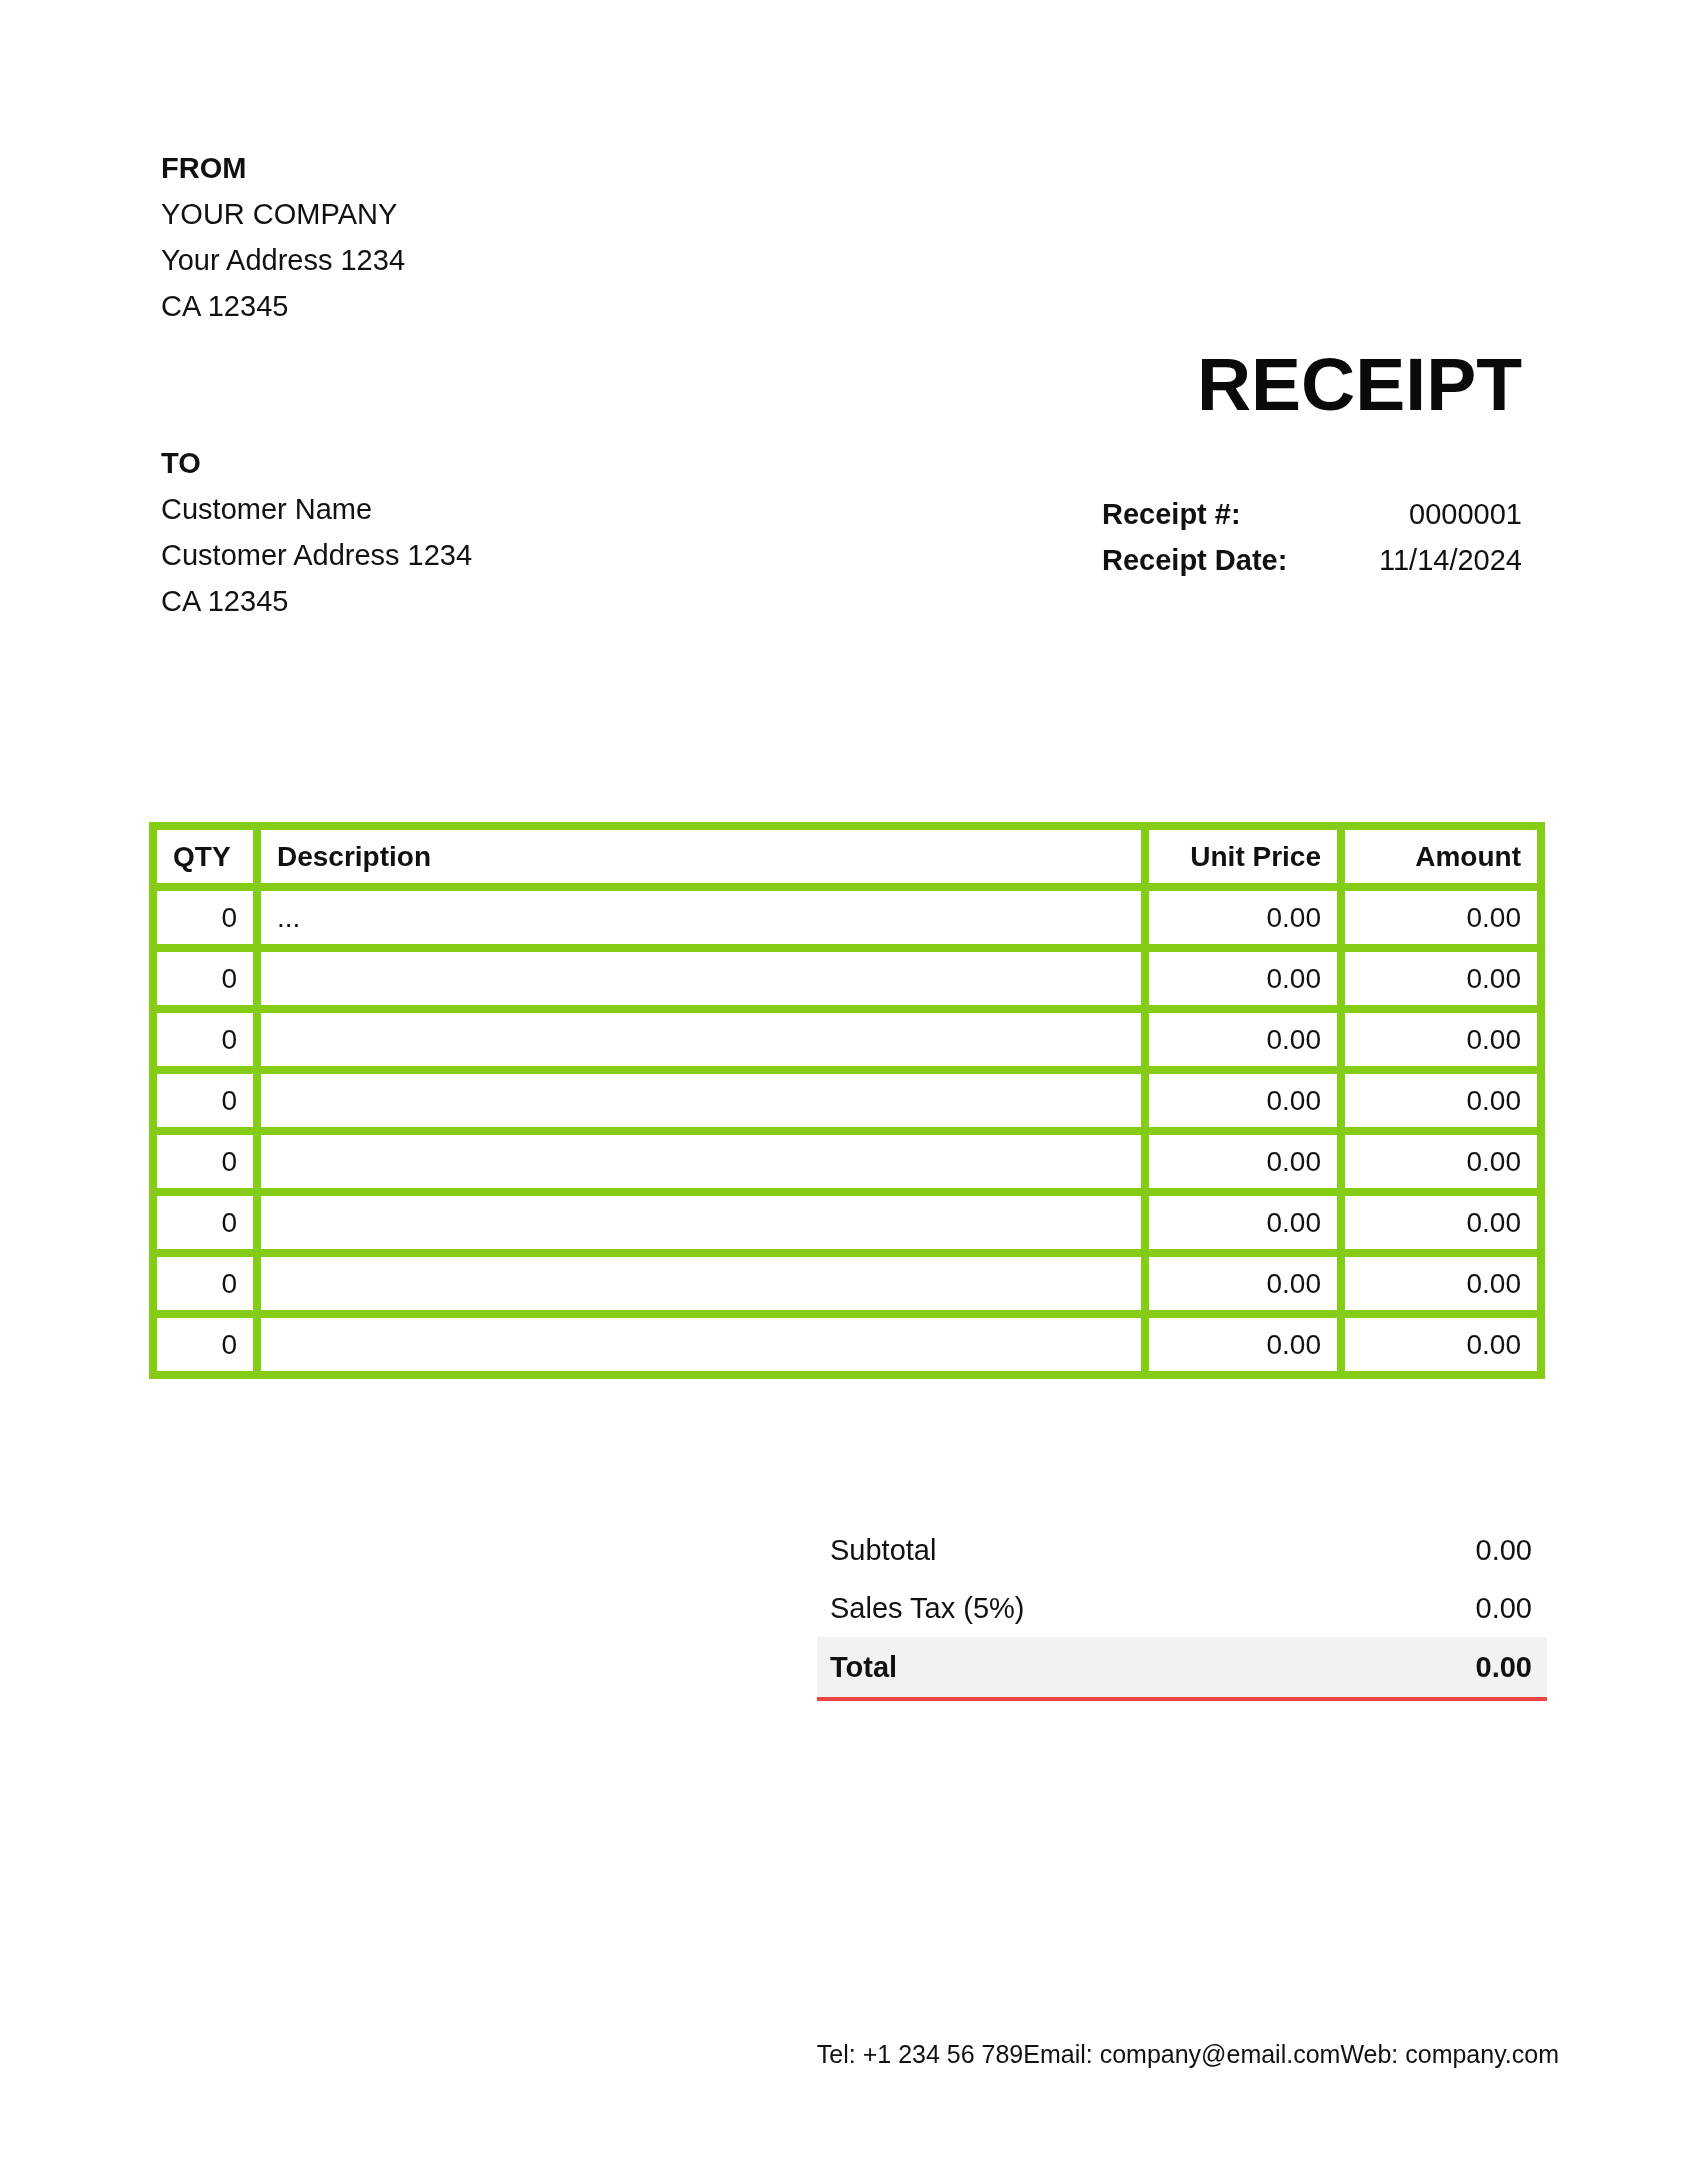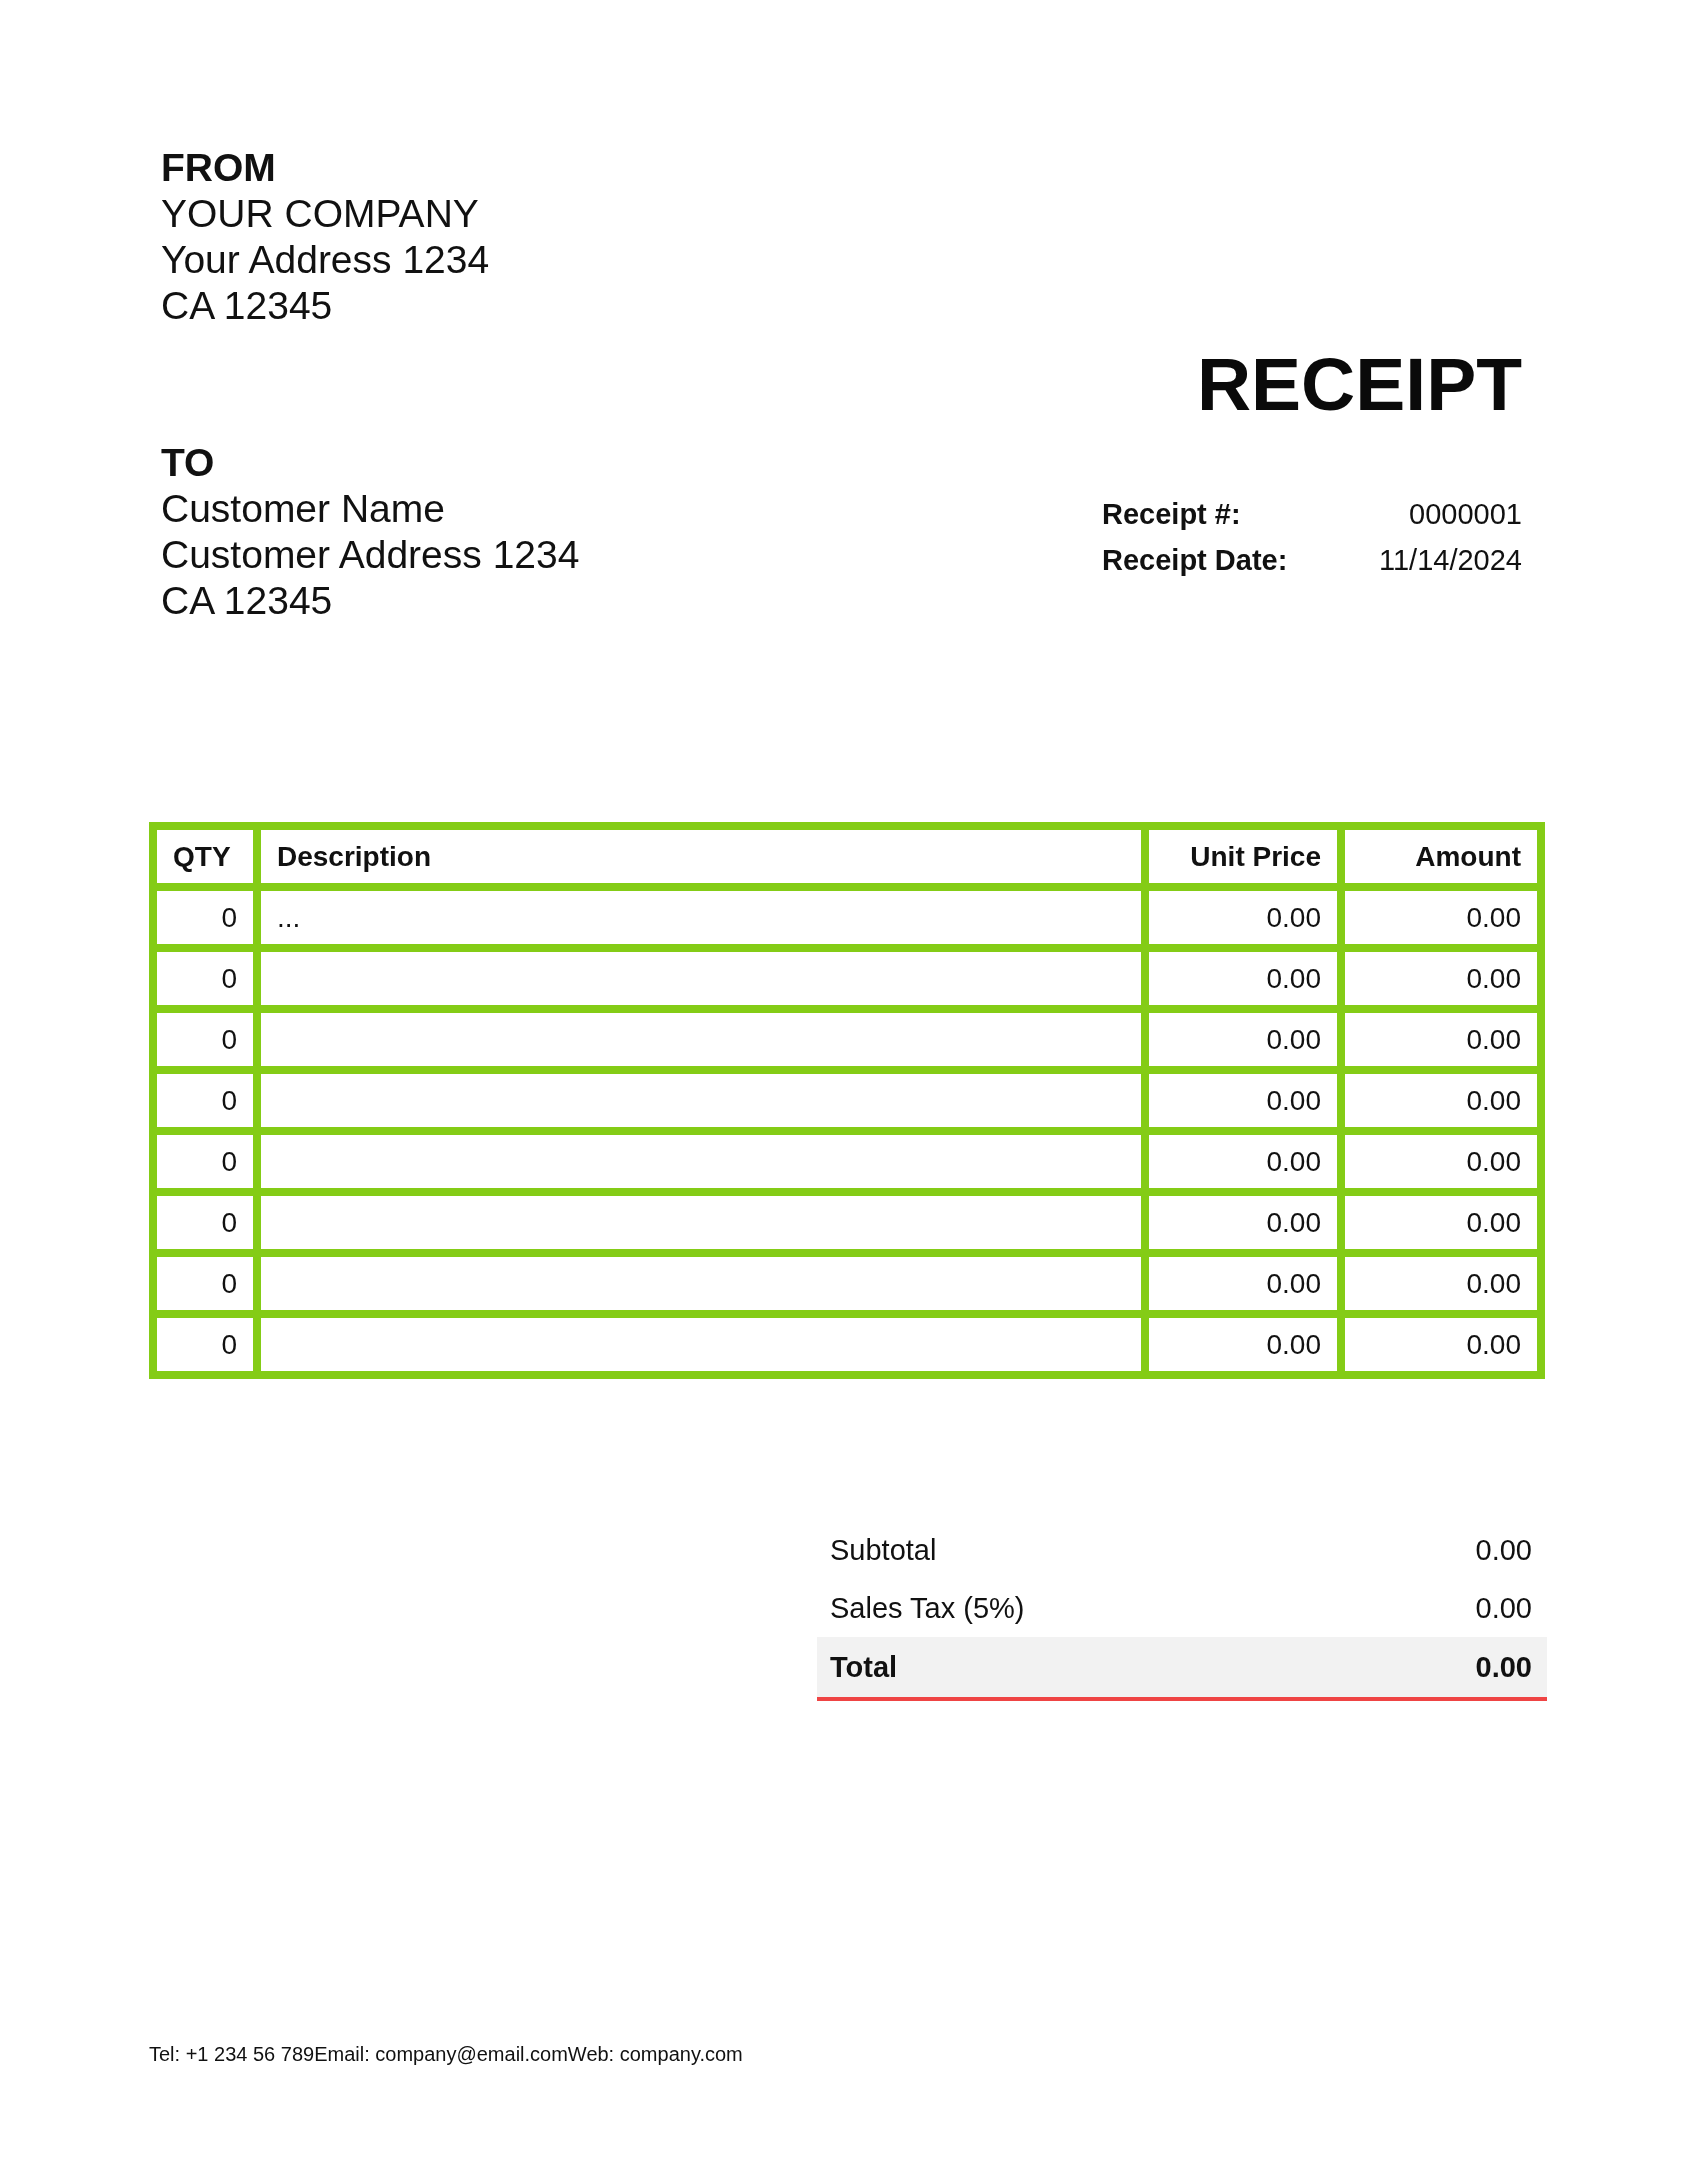--- a/index.html
+++ b/index.html
@@ -6,21 +6,21 @@
   html,body { background:#ffffff; }
   body {
     width:1683px; height:2178px;
     font-family:"Liberation Sans", sans-serif;
     color:#111111;
     position:relative;
   }
   .page { position:absolute; inset:0; background:#ffffff; }
 
   
-  .addr-block { position:absolute; font-size:39px; line-height:46px; color:#111; }
+  .addr-block { position:absolute; font-size:29px; line-height:46px; color:#111; }
   .from-block { left:161px; top:145px; }
   .to-block   { left:161px; top:440px; }
   .addr-label { font-weight:bold; }
 
   
   .doc-title {
     position:absolute; top:345px; right:161px;
     font-size:75px; font-weight:bold; line-height:79px;
     letter-spacing:0px; color:#0a0a0a; text-align:right;
   }
@@ -57,22 +57,22 @@
     height:58px; padding:0 15px 0 13px;
   }
   .totals-row.total {
     height:64px; background:#f2f2f2; font-weight:bold;
     border-bottom:4px solid #ef4444;
   }
 
   
   .footer {
     position:absolute; left:149px; top:2037px; width:1410px;
-    display:flex; justify-content:flex-start;
-    font-size:20px; line-height:34px; color:#111;
+    display:flex; justify-content:flex-end;
+    font-size:25px; line-height:34px; color:#111;
   }
 </style>
 </head>
 <body>
 
 <div class="page">
 
   <div class="addr-block from-block">
     <div class="addr-label">FROM</div>
     <div>YOUR COMPANY</div>

